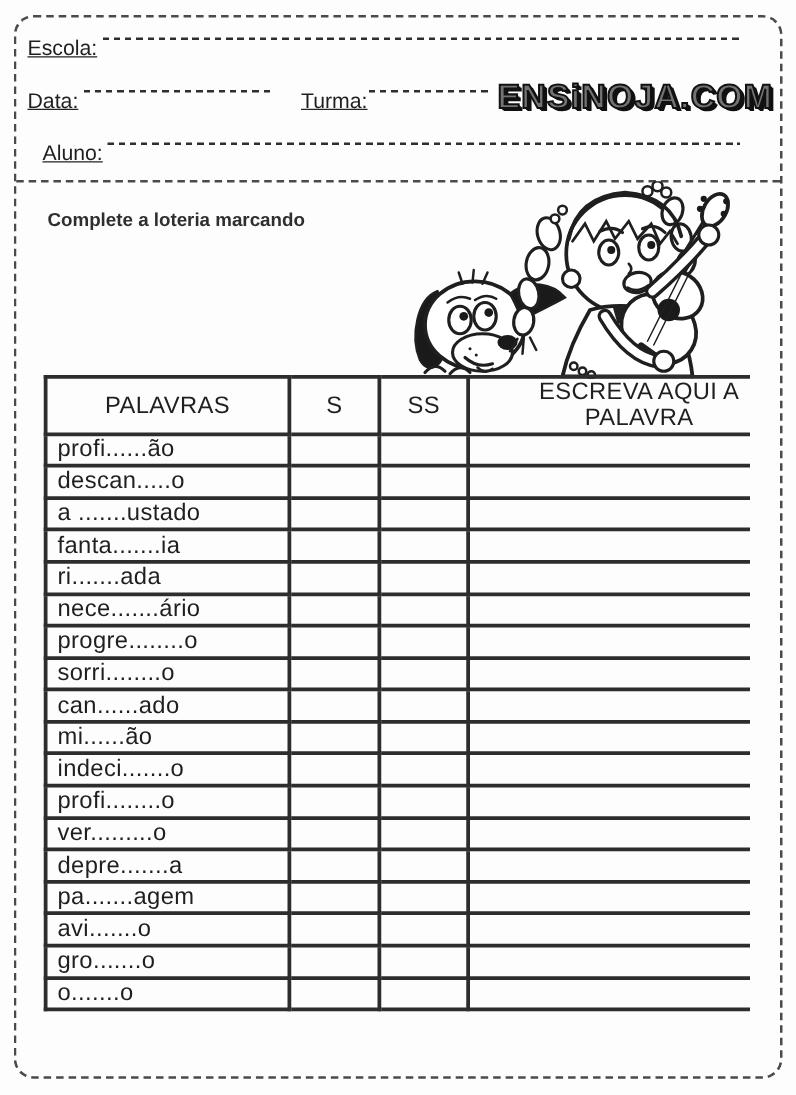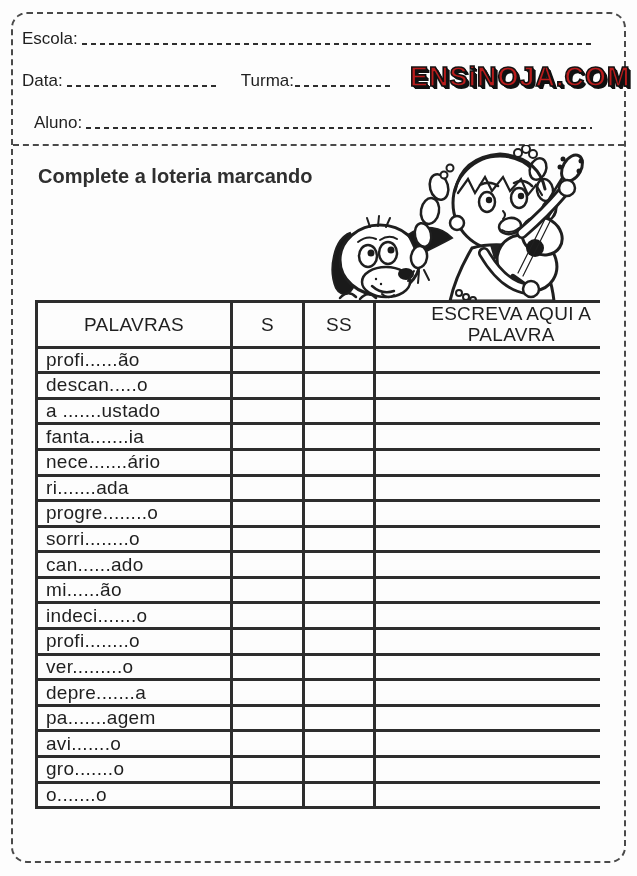--- a/index.html
+++ b/index.html
@@ -8,40 +8,40 @@
     font-family:"Liberation Sans",sans-serif;color:#222;overflow:hidden;
   }
   .page-border{
     position:absolute;left:11px;top:12px;right:11px;bottom:13px;
     border:2px dashed #4a4a4a;border-radius:16px;pointer-events:none;
   }
   .sep{
     position:absolute;left:13px;right:13px;top:144px;height:0;
     border-top:2px dashed #4a4a4a;
   }
-  .field-row{position:absolute;display:flex;align-items:flex-end;}
+  .field-row{position:absolute;display:flex;align-items:flex-start;text-decoration:underline;}
   .field-label{font-size:17px;color:#1f1f1f;white-space:nowrap;line-height:1;}
   .fill-line{
     height:2px;margin-bottom:2px;margin-left:4px;
     background:repeating-linear-gradient(90deg,#2e2e2e 0 5px,transparent 5px 9px);
   }
   .grow{flex:1;}
   .escola-row{left:22px;top:30px;right:45px;}
   .data-row{left:22px;top:72px;width:370px;}
   .aluno-row{left:34px;top:114px;right:45px;}
   .logo{
-    position:absolute;left:410px;top:62px;
-    font-size:27px;font-weight:bold;letter-spacing:1px;color:#b91c1c;
+    position:absolute;left:398px;top:62px;
+    font-size:27px;font-weight:bold;letter-spacing:1px;color:#737373;
     -webkit-text-stroke:1.6px #111;
     text-shadow:2px 2px 0 #111,3px 3px 0 #111,1px 1px 0 #111;
     white-space:nowrap;
   }
   .instruction{
     position:absolute;left:38px;top:163px;
-    font-size:20px;font-weight:bold;color:#2f2f2f;line-height:27px;
+    font-size:15px;font-weight:bold;color:#2f2f2f;line-height:27px;
   }
   .instruction u{text-underline-offset:2px;}
   .illustration{position:absolute;left:322px;top:145px;width:310px;height:158px;}
   .lottery{
     position:absolute;left:35px;top:300px;
     border-collapse:collapse;table-layout:fixed;width:563px;
   }
   .lottery th,.lottery td{
     border:3px solid #2d2d2d;padding:0;font-weight:normal;
     font-size:19px;letter-spacing:.3px;color:#1f1f1f;
@@ -203,27 +203,27 @@
         <td class="col-ss"></td>
         <td class="col-write"></td>
       </tr>
       <tr>
         <td class="col-word">fanta.......ia</td>
         <td class="col-s"></td>
         <td class="col-ss"></td>
         <td class="col-write"></td>
       </tr>
       <tr>
+        <td class="col-word">ri.......ada</td>
+        <td class="col-s"></td>
+        <td class="col-ss"></td>
+        <td class="col-write"></td>
+      </tr>
+      <tr>
         <td class="col-word">nece.......ário</td>
-        <td class="col-s"></td>
-        <td class="col-ss"></td>
-        <td class="col-write"></td>
-      </tr>
-      <tr>
-        <td class="col-word">ri.......ada</td>
         <td class="col-s"></td>
         <td class="col-ss"></td>
         <td class="col-write"></td>
       </tr>
       <tr>
         <td class="col-word">progre........o</td>
         <td class="col-s"></td>
         <td class="col-ss"></td>
         <td class="col-write"></td>
       </tr>

